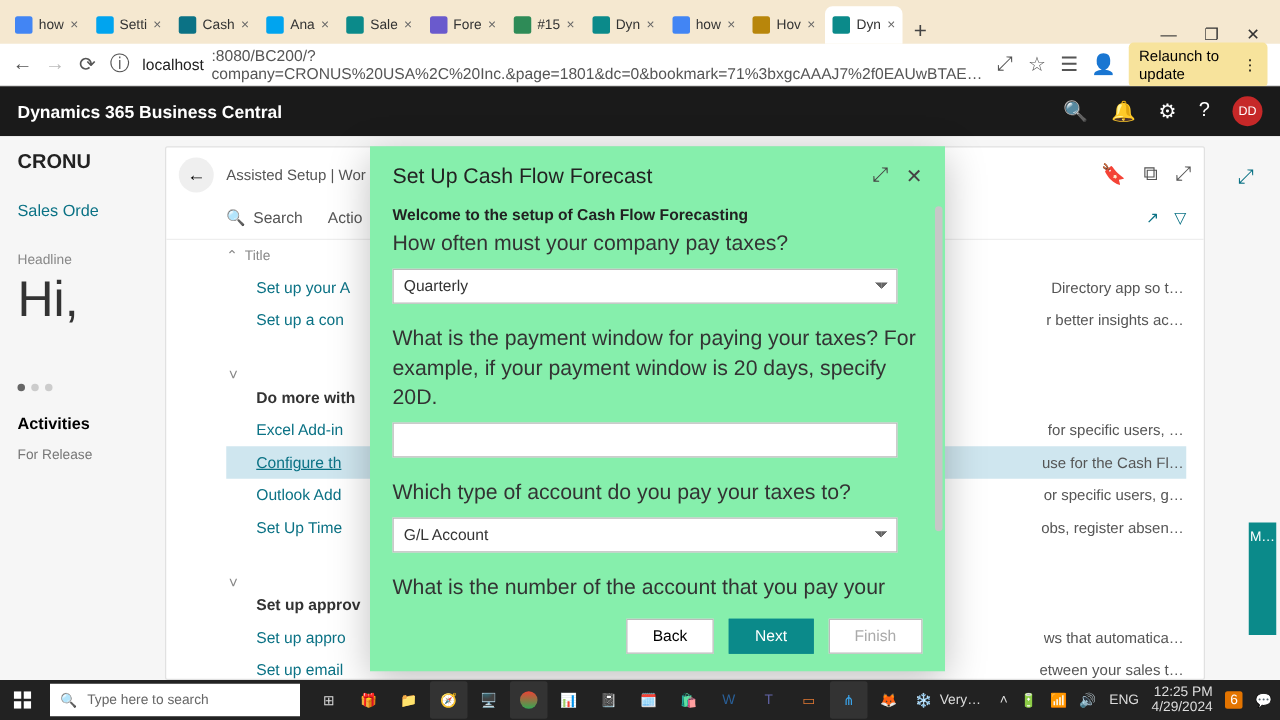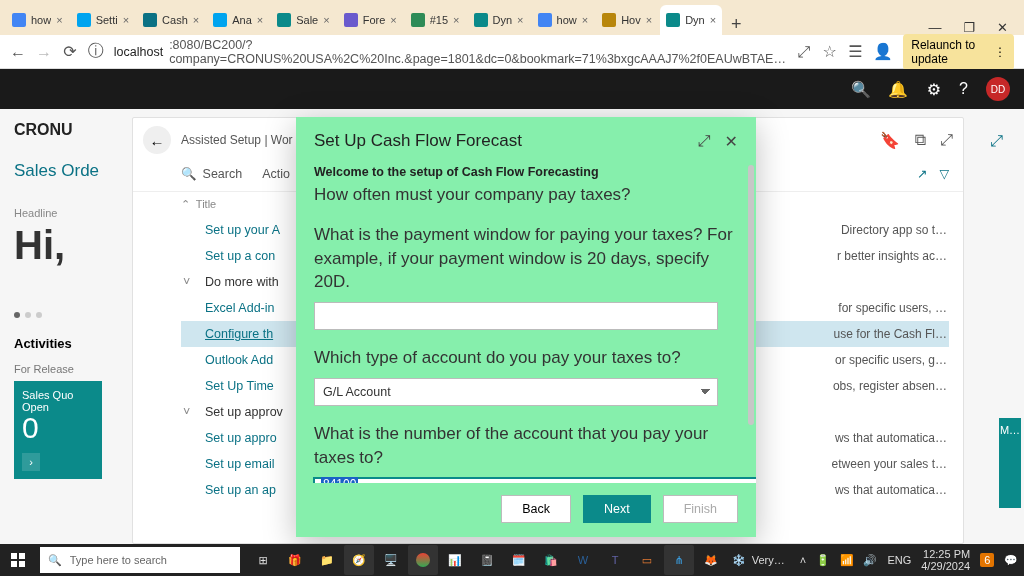--- a/index.html
+++ b/index.html
@@ -27,23 +27,23 @@
   .bc-app { background:#fff; position:relative; height:calc(576px - 35px - 34px - 32px); }
   .bc-topbar { height:40px; background:#1a1a1a; color:#fff; display:flex; align-items:center; padding:0 14px;}
   .bc-topbar .title { font-size:14px; font-weight:600;}
   .bc-top-icons { margin-left:auto; display:flex; gap:18px; align-items:center;}
   .avatar-dd { width:24px; height:24px; border-radius:50%; background:#c62828; color:#fff; font-size:10px; display:flex; align-items:center; justify-content:center;}
 
   
   .bc-body { position:relative; height:calc(100% - 40px); display:flex; background:#f6f6f6;}
   .bc-left { width:166px; padding:12px 0 0 14px;}
   .cronus { font-size:16px; font-weight:600; color:#222;}
-  .salesord { color:#0b7285; font-size:17px; margin-top:22px; }
+  .salesord { color:#0b7285; font-size:13px; margin-top:22px; }
   .headline-lbl { font-size:11px; color:#888; margin-top:26px;}
-  .hi { font-size:40px; color:#333; font-weight:700; margin-top:4px;}
+  .hi { font-size:40px; color:#333; font-weight:400; margin-top:4px;}
   .dots { margin-top:44px; display:flex; gap:5px;}
   .dot { width:6px; height:6px; border-radius:50%; background:#ccc;}
   .dot.on{ background:#666;}
   .activities-lbl { font-weight:600; font-size:13px; margin-top:18px;}
   .release-lbl { font-size:11px; color:#777; margin-top:12px;}
   .tile { margin-top:6px; background:#0b8a8a; color:#fff; width:88px; padding:8px; font-size:11px;}
   .tile .big{ font-size:30px; font-weight:300; line-height:1;}
   .tile .arrow { margin-top:10px; background:rgba(255,255,255,.15); width:18px; height:18px; display:flex; align-items:center; justify-content:center;}
 
   .panel { position:absolute; left:132px; top:8px; right:60px; bottom:0; background:#fff; border:1px solid #e1e1e1; border-radius:2px;}
@@ -51,21 +51,21 @@
   .back-circ { width:28px;height:28px;border-radius:50%;background:#efefef;display:flex;align-items:center;justify-content:center;font-size:15px;}
   .crumb { font-size:12px; color:#555;}
   .panel-icons { margin-left:auto; display:flex; gap:14px; color:#555;}
   .panel-actions { display:flex; align-items:center; gap:20px; padding:4px 14px 10px 48px; font-size:12.5px; color:#555; border-bottom:1px solid #eee;}
   .panel-actions .srch{ display:flex; align-items:center; gap:6px;}
   .right-icons{ margin-left:auto; display:flex; gap:12px; color:#0b7285;}
   .list { padding:6px 14px 0 48px; font-size:12.5px; color:#444;}
   .list .col-hdr { color:#888; font-size:11px; margin-bottom:6px;}
   .list .row{ display:flex; padding:6px 2px; gap:10px; align-items:center;}
   .list a{ color:#0b7285; text-decoration:none;}
-  .list .grp{ font-weight:400; color:#333;}
+  .list .grp{ font-weight:700; color:#333;margin-top:36px;}
   .chev{ color:#888; width:12px; display:inline-block;}
   .row.selected{ background:#cfe6ef;}
   .row .desc { margin-left:auto; color:#555; font-size:12px; max-width:190px; white-space:nowrap; overflow:hidden; text-overflow:ellipsis;}
   .row a.uline{text-decoration:underline;}
   .panel-float-expand{ position:absolute; top:14px; right:-40px; color:#0b7285;}
   .rm-tile { position:absolute; right:-58px; top:300px; width:22px; height:90px; background:#0b8a8a; color:#fff; font-size:11px; display:flex; align-items:flex-start; justify-content:center; padding-top:6px;}
 
   
   .modal { position:absolute; left:296px; top:8px; width:460px; height:420px; background:#86efac; box-shadow:0 8px 30px rgba(0,0,0,.25); display:flex; flex-direction:column;}
   .modal-hdr { display:flex; align-items:center; padding:14px 18px 6px;}
@@ -179,20 +179,21 @@
   <span class="addr-ico">☰</span>
   <span class="addr-ico">👤</span>
   <div class="relaunch">
       <span>Relaunch to update</span>
       <span>⋮</span>
     </div>
 </div>
 
 <div class="bc-app">
   <div class="bc-topbar">
+    <span class="title">Dynamics 365 Business Central</span>
     <div class="bc-top-icons">
       <span>🔍</span>
       <span>🔔</span>
       <span>⚙</span>
       <span>?</span>
       <span class="avatar-dd">DD</span>
     </div>
   </div>
 
   <div class="bc-body">
@@ -201,26 +202,20 @@
       <div class="salesord">Sales Orde</div>
       <div class="headline-lbl">Headline</div>
       <div class="hi">Hi,</div>
       <div class="dots">
           <span class="dot on"></span>
           <span class="dot"></span>
           <span class="dot"></span>
         </div>
       <div class="activities-lbl">Activities</div>
       <div class="release-lbl">For Release</div>
-      <div class="tile">
-        <div>Sales Quo</div>
-        <div>Open</div>
-        <div class="big">0</div>
-        <div class="arrow">›</div>
-      </div>
     </div>
 
     <div class="panel">
       <div class="panel-hdr">
         <div class="back-circ">←</div>
         <span class="crumb">Assisted Setup | Wor</span>
         <div class="panel-icons">
           <span>🔖</span>
           <span>⧉</span>
           <span>⤢</span>
@@ -304,20 +299,21 @@
         <span class="modal-ttl">Set Up Cash Flow Forecast</span>
         <div class="mh-icons">
           <span>⤢</span>
           <span>✕</span>
         </div>
       </div>
       <div class="modal-body">
         <div class="scrollind"></div>
         <div class="welcome">Welcome to the setup of Cash Flow Forecasting</div>
         <div class="q">How often must your company pay taxes?</div>
+        <select class="select"><option>Quarterly</option></select>
 
         <div class="q" style="margin-top:16px;">What is the payment window for paying your taxes? For example, if your payment window is 20 days, specify 20D.</div>
         <input class="textin" value="" style="">
 
         <div class="q" style="margin-top:16px;">Which type of account do you pay your taxes to?</div>
         <select class="select"><option>G/L Account</option></select>
 
         <div class="q" style="margin-top:16px;">What is the number of the account that you pay your taxes to?</div>
         <div class="acct-wrap">
           <input class="textin" style="">

